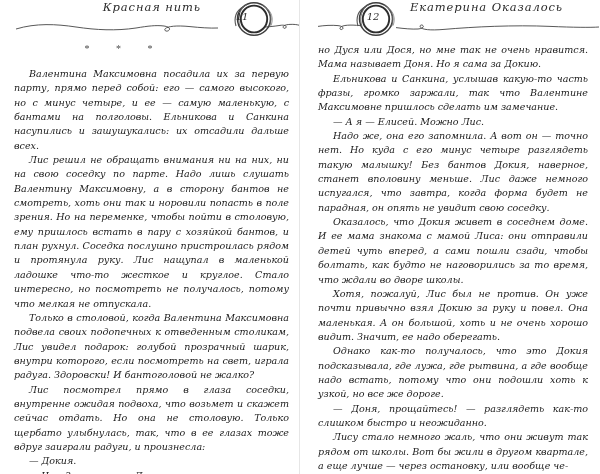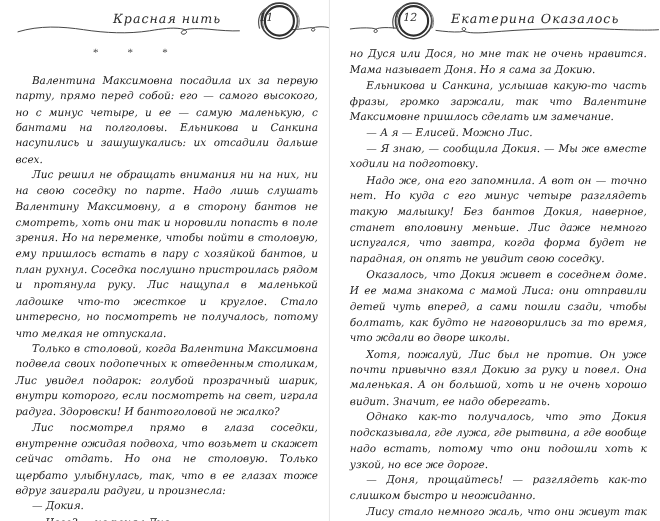--- a/index.html
+++ b/index.html
@@ -50,21 +50,21 @@
     height: 40px;
   }
   .runhead svg {
     position: absolute;
     left: 0;
     top: 0;
     display: block;
   }
   .runtitle {
     position: absolute;
-    top: 10px;
+    top: 0;
     font-family: "DejaVu Serif", "Liberation Serif", serif;
     font-style: italic;
     font-size: 11.5px;
     letter-spacing: 0.9px;
     color: #2a2a2a;
     white-space: nowrap;
   }
   .page.left  .runtitle { right: 88px; }
   .page.right .runtitle { left: 92px; }
 
@@ -166,21 +166,20 @@
         <path d="M69,7 C76,11.4 77.6,19 75,25.6" fill="none" stroke="#777" stroke-width="0.8"></path>
       </svg>
       <div class="runtitle">Екатерина Оказалось</div>
       <div class="folio">12</div>
     </div>
 
     <div class="body">
       <p style="text-indent:0">но Дуся или Дося, но мне так не очень нравится. Мама называет Доня. Но я сама за Докию.</p>
       <p>Ельникова и Санкина, услышав какую-то часть фразы, громко заржали, так что Валентине Максимовне пришлось сделать им замечание.</p>
       <p class="dlg">— А я — Елисей. Можно Лис.</p>
-      <p class="dlg">— Я знаю, — сообщила Докия. — Мы же вместе ходили на подготовку.</p>
       <p>Надо же, она его запомнила. А вот он — точно нет. Но куда с его минус четыре разглядеть такую малышку! Без бантов Докия, наверное, станет вполовину меньше. Лис даже немного испугался, что завтра, когда форма будет не парадная, он опять не увидит свою соседку.</p>
       <p>Оказалось, что Докия живет в соседнем доме. И ее мама знакома с мамой Лиса: они отправили детей чуть вперед, а сами пошли сзади, чтобы болтать, как будто не наговорились за то время, что ждали во дворе школы.</p>
       <p>Хотя, пожалуй, Лис был не против. Он уже почти привычно взял Докию за руку и повел. Она маленькая. А он большой, хоть и не очень хорошо видит. Значит, ее надо оберегать.</p>
       <p>Однако как-то получалось, что это Докия подсказывала, где лужа, где рытвина, а где вообще надо встать, потому что они подошли хоть к узкой, но все же дороге.</p>
       <p class="dlg">— Доня, прощайтесь! — разглядеть как-то слишком быстро и неожиданно.</p>
       <p>Лису стало немного жаль, что они живут так рядом от школы. Вот бы жили в другом квартале, а еще лучше — через остановку, или вообще че-</p>
     </div>
   </div>
 
 </div>

